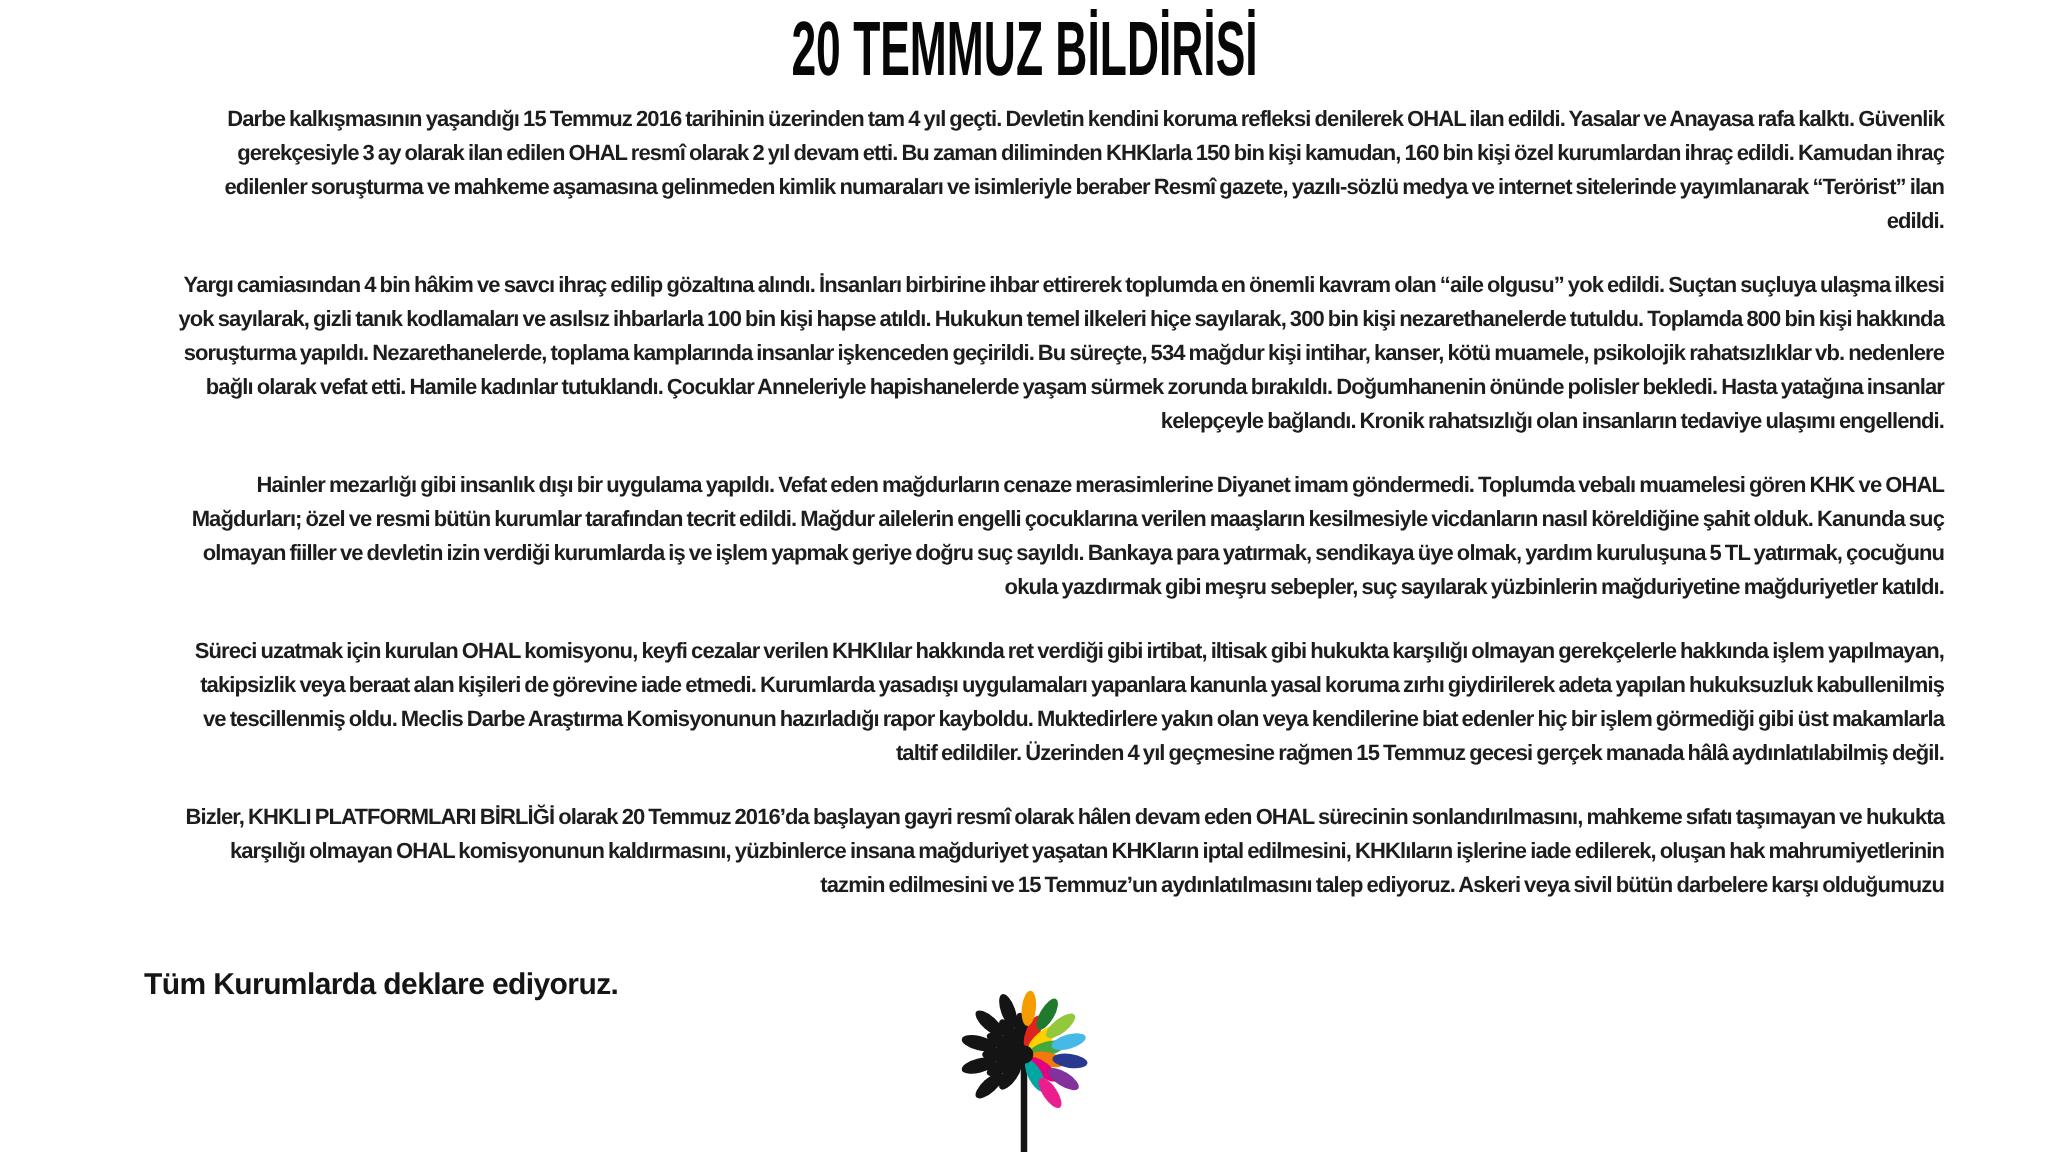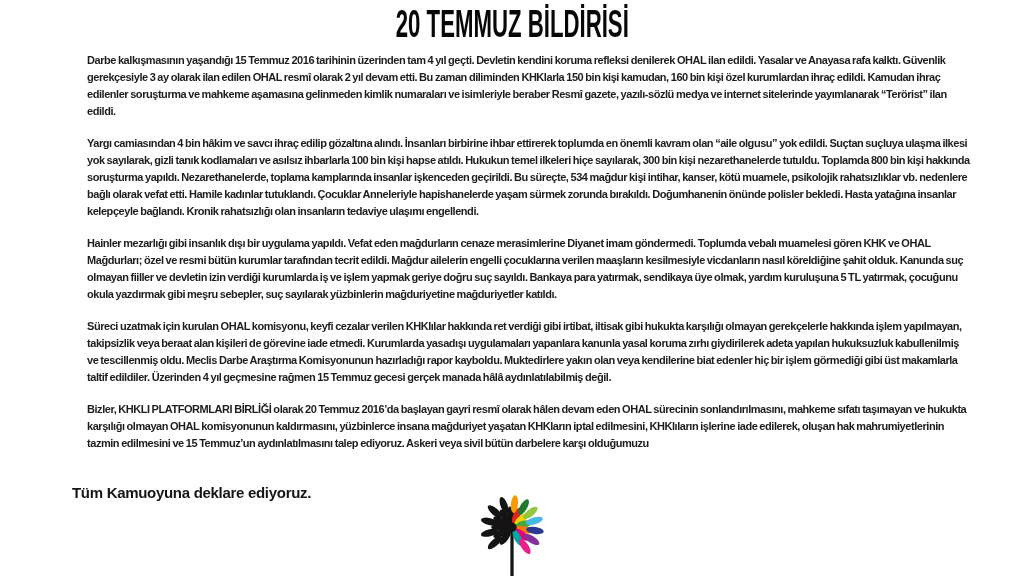--- a/index.html
+++ b/index.html
@@ -37,21 +37,21 @@
     width: 901px;
   }
   .body-text p {
     font-size: 11px;
     font-weight: bold;
     line-height: 17px;
     letter-spacing: -0.45px;
     word-spacing: -0.6px;
     color: #1d1d1d;
     margin-bottom: 15px;
-    text-align: left;
+    text-align: right;
     margin-left: 16px;
   }
   .closing {
     position: absolute;
     left: 72px; top: 484px;
     font-size: 15px;
     font-weight: bold;
     letter-spacing: -0.3px;
     color: #151515;
   }
@@ -74,21 +74,21 @@
   </div>
 
   <div class="body-text">
     <p>Darbe kalkışmasının yaşandığı 15 Temmuz 2016 tarihinin üzerinden tam 4 yıl geçti. Devletin kendini koruma refleksi denilerek OHAL ilan edildi. Yasalar ve Anayasa rafa kalktı. Güvenlik gerekçesiyle 3 ay olarak ilan edilen OHAL resmî olarak 2 yıl devam etti. Bu zaman diliminden KHKlarla 150 bin kişi kamudan, 160 bin kişi özel kurumlardan ihraç edildi. Kamudan ihraç edilenler soruşturma ve mahkeme aşamasına gelinmeden kimlik numaraları ve isimleriyle beraber Resmî gazete, yazılı-sözlü medya ve internet sitelerinde yayımlanarak “Terörist” ilan edildi.</p>
     <p>Yargı camiasından 4 bin hâkim ve savcı ihraç edilip gözaltına alındı. İnsanları birbirine ihbar ettirerek toplumda en önemli kavram olan “aile olgusu” yok edildi. Suçtan suçluya ulaşma ilkesi yok sayılarak, gizli tanık kodlamaları ve asılsız ihbarlarla 100 bin kişi hapse atıldı. Hukukun temel ilkeleri hiçe sayılarak, 300 bin kişi nezarethanelerde tutuldu. Toplamda 800 bin kişi hakkında soruşturma yapıldı. Nezarethanelerde, toplama kamplarında insanlar işkenceden geçirildi. Bu süreçte, 534 mağdur kişi intihar, kanser, kötü muamele, psikolojik rahatsızlıklar vb. nedenlere bağlı olarak vefat etti. Hamile kadınlar tutuklandı. Çocuklar Anneleriyle hapishanelerde yaşam sürmek zorunda bırakıldı. Doğumhanenin önünde polisler bekledi. Hasta yatağına insanlar kelepçeyle bağlandı. Kronik rahatsızlığı olan insanların tedaviye ulaşımı engellendi.</p>
     <p>Hainler mezarlığı gibi insanlık dışı bir uygulama yapıldı. Vefat eden mağdurların cenaze merasimlerine Diyanet imam göndermedi. Toplumda vebalı muamelesi gören KHK ve OHAL Mağdurları; özel ve resmi bütün kurumlar tarafından tecrit edildi. Mağdur ailelerin engelli çocuklarına verilen maaşların kesilmesiyle vicdanların nasıl köreldiğine şahit olduk. Kanunda suç olmayan fiiller ve devletin izin verdiği kurumlarda iş ve işlem yapmak geriye doğru suç sayıldı. Bankaya para yatırmak, sendikaya üye olmak, yardım kuruluşuna 5 TL yatırmak, çocuğunu okula yazdırmak gibi meşru sebepler, suç sayılarak yüzbinlerin mağduriyetine mağduriyetler katıldı.</p>
     <p>Süreci uzatmak için kurulan OHAL komisyonu, keyfi cezalar verilen KHKlılar hakkında ret verdiği gibi irtibat, iltisak gibi hukukta karşılığı olmayan gerekçelerle hakkında işlem yapılmayan, takipsizlik veya beraat alan kişileri de görevine iade etmedi. Kurumlarda yasadışı uygulamaları yapanlara kanunla yasal koruma zırhı giydirilerek adeta yapılan hukuksuzluk kabullenilmiş ve tescillenmiş oldu. Meclis Darbe Araştırma Komisyonunun hazırladığı rapor kayboldu. Muktedirlere yakın olan veya kendilerine biat edenler hiç bir işlem görmediği gibi üst makamlarla taltif edildiler. Üzerinden 4 yıl geçmesine rağmen 15 Temmuz gecesi gerçek manada hâlâ aydınlatılabilmiş değil.</p>
     <p>Bizler, KHKLI PLATFORMLARI BİRLİĞİ olarak 20 Temmuz 2016’da başlayan gayri resmî olarak hâlen devam eden OHAL sürecinin sonlandırılmasını, mahkeme sıfatı taşımayan ve hukukta karşılığı olmayan OHAL komisyonunun kaldırmasını, yüzbinlerce insana mağduriyet yaşatan KHKların iptal edilmesini, KHKlıların işlerine iade edilerek, oluşan hak mahrumiyetlerinin tazmin edilmesini ve 15 Temmuz’un aydınlatılmasını talep ediyoruz. Askeri veya sivil bütün darbelere karşı olduğumuzu</p>
   </div>
 
-  <div class="closing">Tüm Kamuoyuna deklare ediyoruz.</div>
+  <div class="closing">Tüm Kurumlarda deklare ediyoruz.</div>
 
   <div class="logo-block">
     <svg width="130" height="93" viewBox="0 0 140 100" xmlns="http://www.w3.org/2000/svg">
         <line x1="70" y1="40" x2="70" y2="96" stroke="#141414" stroke-width="3.5"></line>
         <ellipse cx="0" cy="0" rx="9.5" ry="3.8" fill="#141414" transform="translate(68.6411299775205,27.071215360212445) rotate(-96)"></ellipse>
         <ellipse cx="0" cy="0" rx="9.5" ry="3.8" fill="#141414" transform="translate(62.73049225488029,29.222511556784458) rotate(-124)"></ellipse>
         <ellipse cx="0" cy="0" rx="9.5" ry="3.8" fill="#141414" transform="translate(58.521681292833954,33.896869683783414) rotate(-152)"></ellipse>
         <ellipse cx="0" cy="0" rx="9.5" ry="3.8" fill="#141414" transform="translate(57,40) rotate(-180)"></ellipse>
         <ellipse cx="0" cy="0" rx="9.5" ry="3.8" fill="#141414" transform="translate(58.52168129283395,46.10313031621658) rotate(-208)"></ellipse>
         <ellipse cx="0" cy="0" rx="9.5" ry="3.8" fill="#141414" transform="translate(62.73049225488029,50.77748844321554) rotate(-236)"></ellipse>

